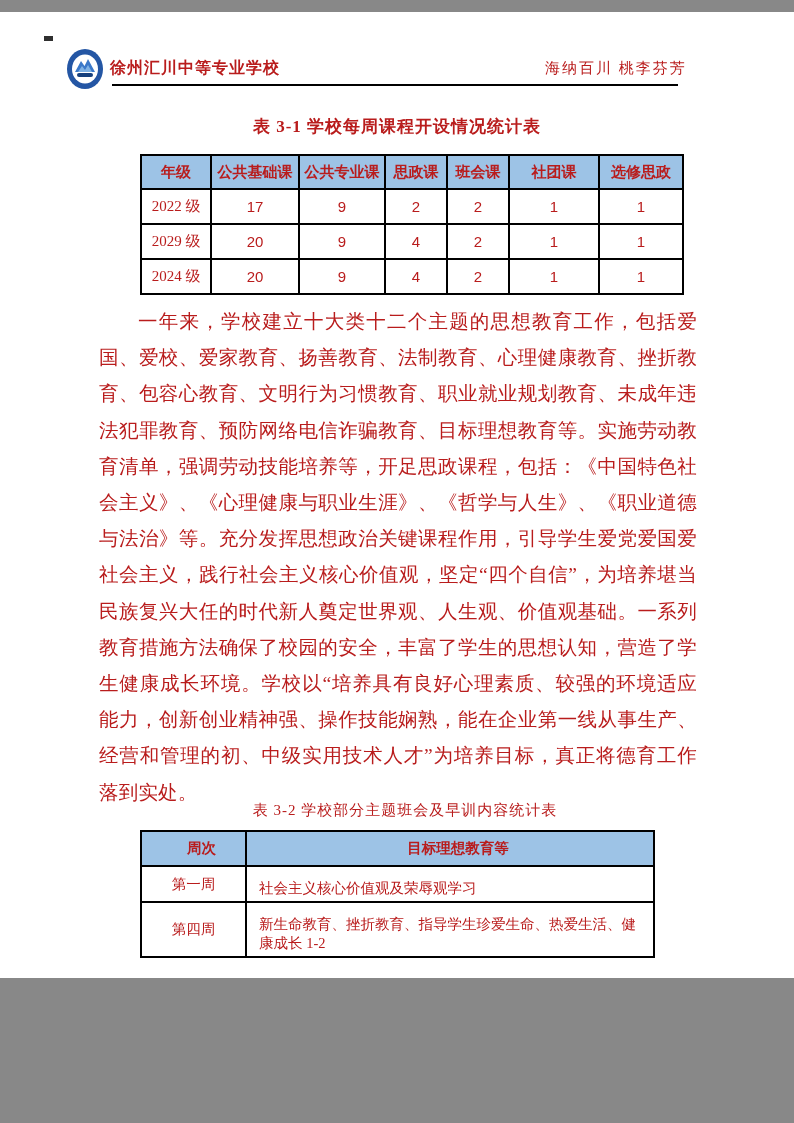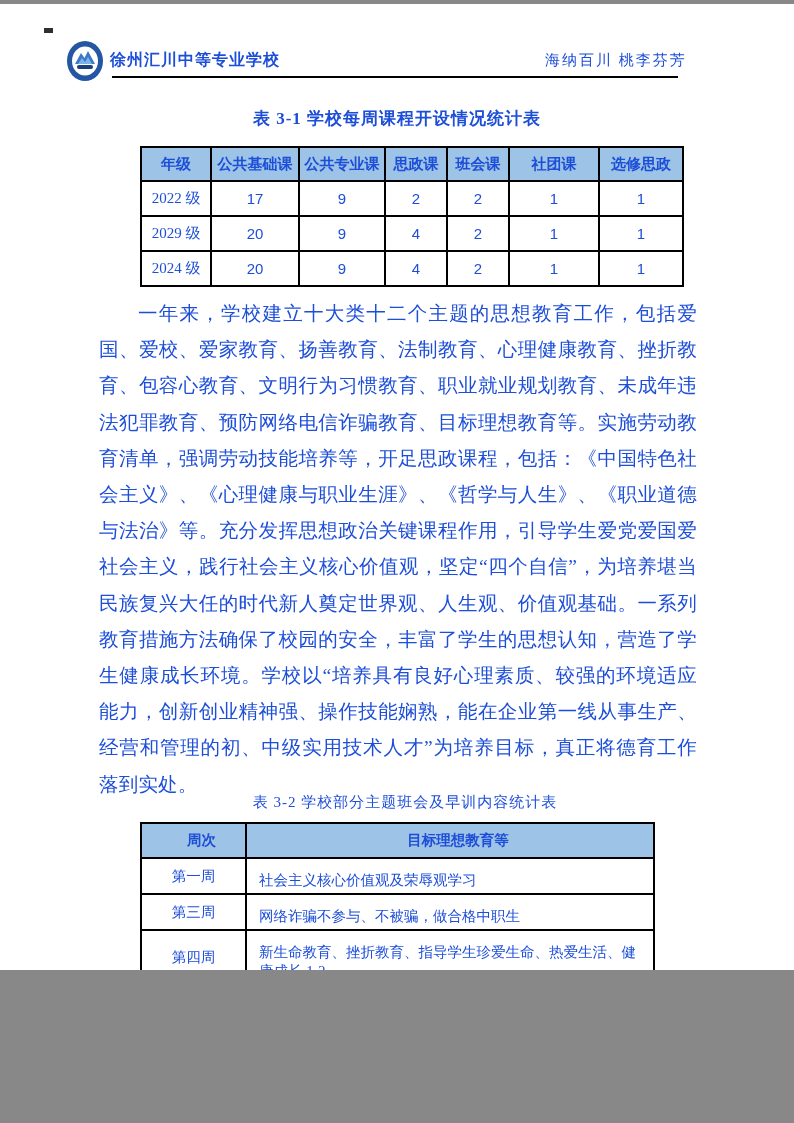--- a/index.html
+++ b/index.html
@@ -1,24 +1,24 @@
 <!DOCTYPE html>
 <html><head>
 <meta charset="utf-8">
 <style>
   * { margin: 0; padding: 0; box-sizing: border-box; }
   html, body { background: #888; }
   .page {
     position: relative;
     width: 794px;
     height: 966px;
-    margin: 4px auto;
+    margin: 12px auto;
     background: #ffffff;
     font-family: "Liberation Serif", "DejaVu Serif", serif;
-    color: #1d4ed8;
+    color: #b91c1c;
     overflow: hidden;
   }
 
   
   .corner-artifact {
     position: absolute; left: 44px; top: 24px;
     width: 9px; height: 5px; background: #2f2f2f;
   }
   .logo {
     position: absolute; left: 66px; top: 35px;
@@ -173,24 +173,20 @@
     </colgroup>
     <tbody>
         <tr>
       <th>周次</th>
       <th>目标理想教育等</th>
     </tr>
     <tr>
       <td>第一周</td>
       <td class="content">社会主义核心价值观及荣辱观学习</td>
     </tr>
-    <tr>
-      <td>第三周</td>
-      <td class="content">网络诈骗不参与、不被骗，做合格中职生</td>
-    </tr>
     <tr class="tall">
       <td>第四周</td>
       <td class="content">新生命教育、挫折教育、指导学生珍爱生命、热爱生活、健康成长 1-2</td>
     </tr>
   </tbody>
     </table>
 
 
 </div>
 

